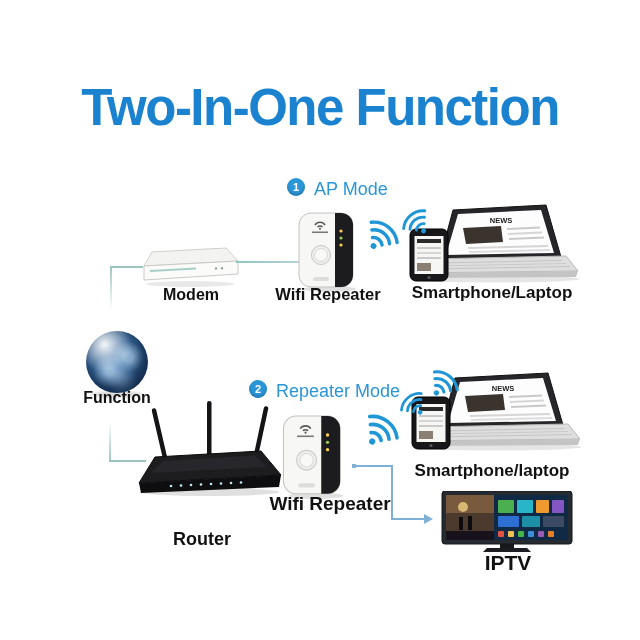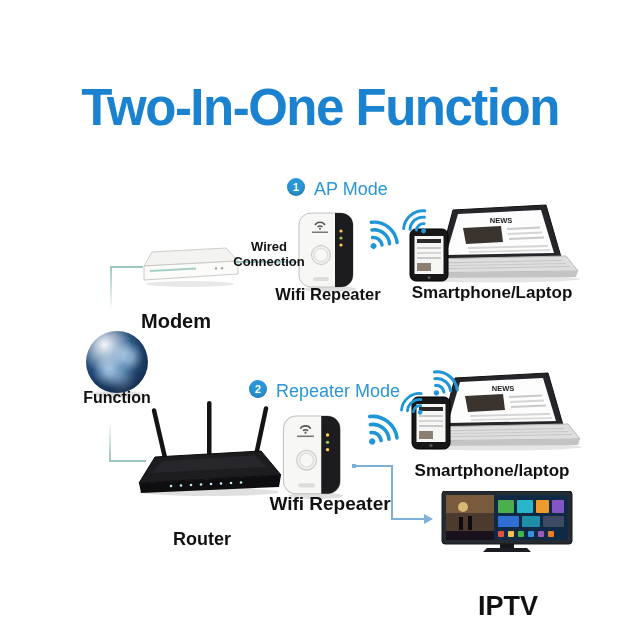--- a/index.html
+++ b/index.html
@@ -61,27 +61,23 @@
   <div class="abs fade-down" style="left:110px;top:266px;width:2px;height:44px;"></div>
 
   <svg class="abs" style="left:138px;top:244px;" width="108" height="44" viewBox="0 0 108 44">
     <ellipse cx="52" cy="40" rx="44" ry="3" fill="rgba(0,0,0,0.09)"></ellipse>
     <polygon points="14,8 88,4 100,17 6,22" fill="#f3f3f1" stroke="#cfcfcc" stroke-width="1"></polygon>
     <polygon points="6,22 100,17 100,30 6,36" fill="#fbfbfa" stroke="#c9c9c6" stroke-width="1"></polygon>
     <line x1="12" y1="27" x2="58" y2="24.5" stroke="#a8cfc6" stroke-width="2"></line>
     <circle cx="78" cy="24.5" r="1.2" fill="#99a3a3"></circle>
     <circle cx="84" cy="24.2" r="1.2" fill="#99a3a3"></circle>
   </svg>
-  <div class="abs dev-label" style="left:121px;top:286px;width:110px;font-size:20px;margin-top:24px;">Modem</div>
+  <div class="abs dev-label" style="left:136px;top:286px;width:110px;font-size:16px;">Modem</div>
 
   <div class="abs line" style="left:236px;top:261px;width:76px;height:2px;background:linear-gradient(to right,#8fc6c0,#b9d6dc);"></div>
-  <div class="abs wired-label" style="left:227px;top:239px;">
-    <div>Wired</div>
-    <div>Connection</div>
-  </div>
 
   <svg class="abs" style="left:297px;top:211px;" width="66" height="82" viewBox="0 0 66 82">
     <ellipse cx="33" cy="78" rx="26" ry="3" fill="rgba(0,0,0,.12)"></ellipse>
     <path d="M14,2 h30 a12,12 0 0 1 12,12 v50 a12,12 0 0 1 -12,12 h-30 a12,12 0 0 1 -12,-12 v-50 a12,12 0 0 1 12,-12 z" fill="#f7f7f5" stroke="#c2c2bf"></path>
     <path d="M44,2 a12,12 0 0 1 12,12 v50 a12,12 0 0 1 -12,12 h-6 v-74 z" fill="#1c1c1e"></path>
     <circle cx="44" cy="20" r="1.6" fill="#ffd24a"></circle>
     <circle cx="44" cy="27" r="1.6" fill="#9ccc4f"></circle>
     <circle cx="44" cy="34" r="1.6" fill="#ffd24a"></circle>
     <path d="M18,14 a6,6 0 0 1 10,0" stroke="#555" fill="none" stroke-width="1.5"></path>
     <path d="M20.5,16 a3.5,3.5 0 0 1 5,0" stroke="#555" fill="none" stroke-width="1.5"></path>
@@ -263,15 +259,15 @@
       <rect x="57" y="40" width="6" height="6" rx="1" fill="#e25241"></rect>
       <rect x="67" y="40" width="6" height="6" rx="1" fill="#f2c14e"></rect>
       <rect x="77" y="40" width="6" height="6" rx="1" fill="#43b649"></rect>
       <rect x="87" y="40" width="6" height="6" rx="1" fill="#3a8fd9"></rect>
       <rect x="97" y="40" width="6" height="6" rx="1" fill="#9b59b6"></rect>
       <rect x="107" y="40" width="6" height="6" rx="1" fill="#ea7e28"></rect>
     </g>
     <rect x="59" y="53" width="14" height="4" fill="#16181c"></rect>
     <polygon points="46,57 86,57 90,61 42,61" fill="#1b1d22"></polygon>
   </svg>
-  <div class="abs dev-label" style="left:462px;top:551px;width:92px;font-size:27px;margin-top:40px;">IPTV</div>
+  <div class="abs dev-label" style="left:462px;top:551px;width:92px;font-size:21px;">IPTV</div>
 
 </div>
 
 </body></html>

